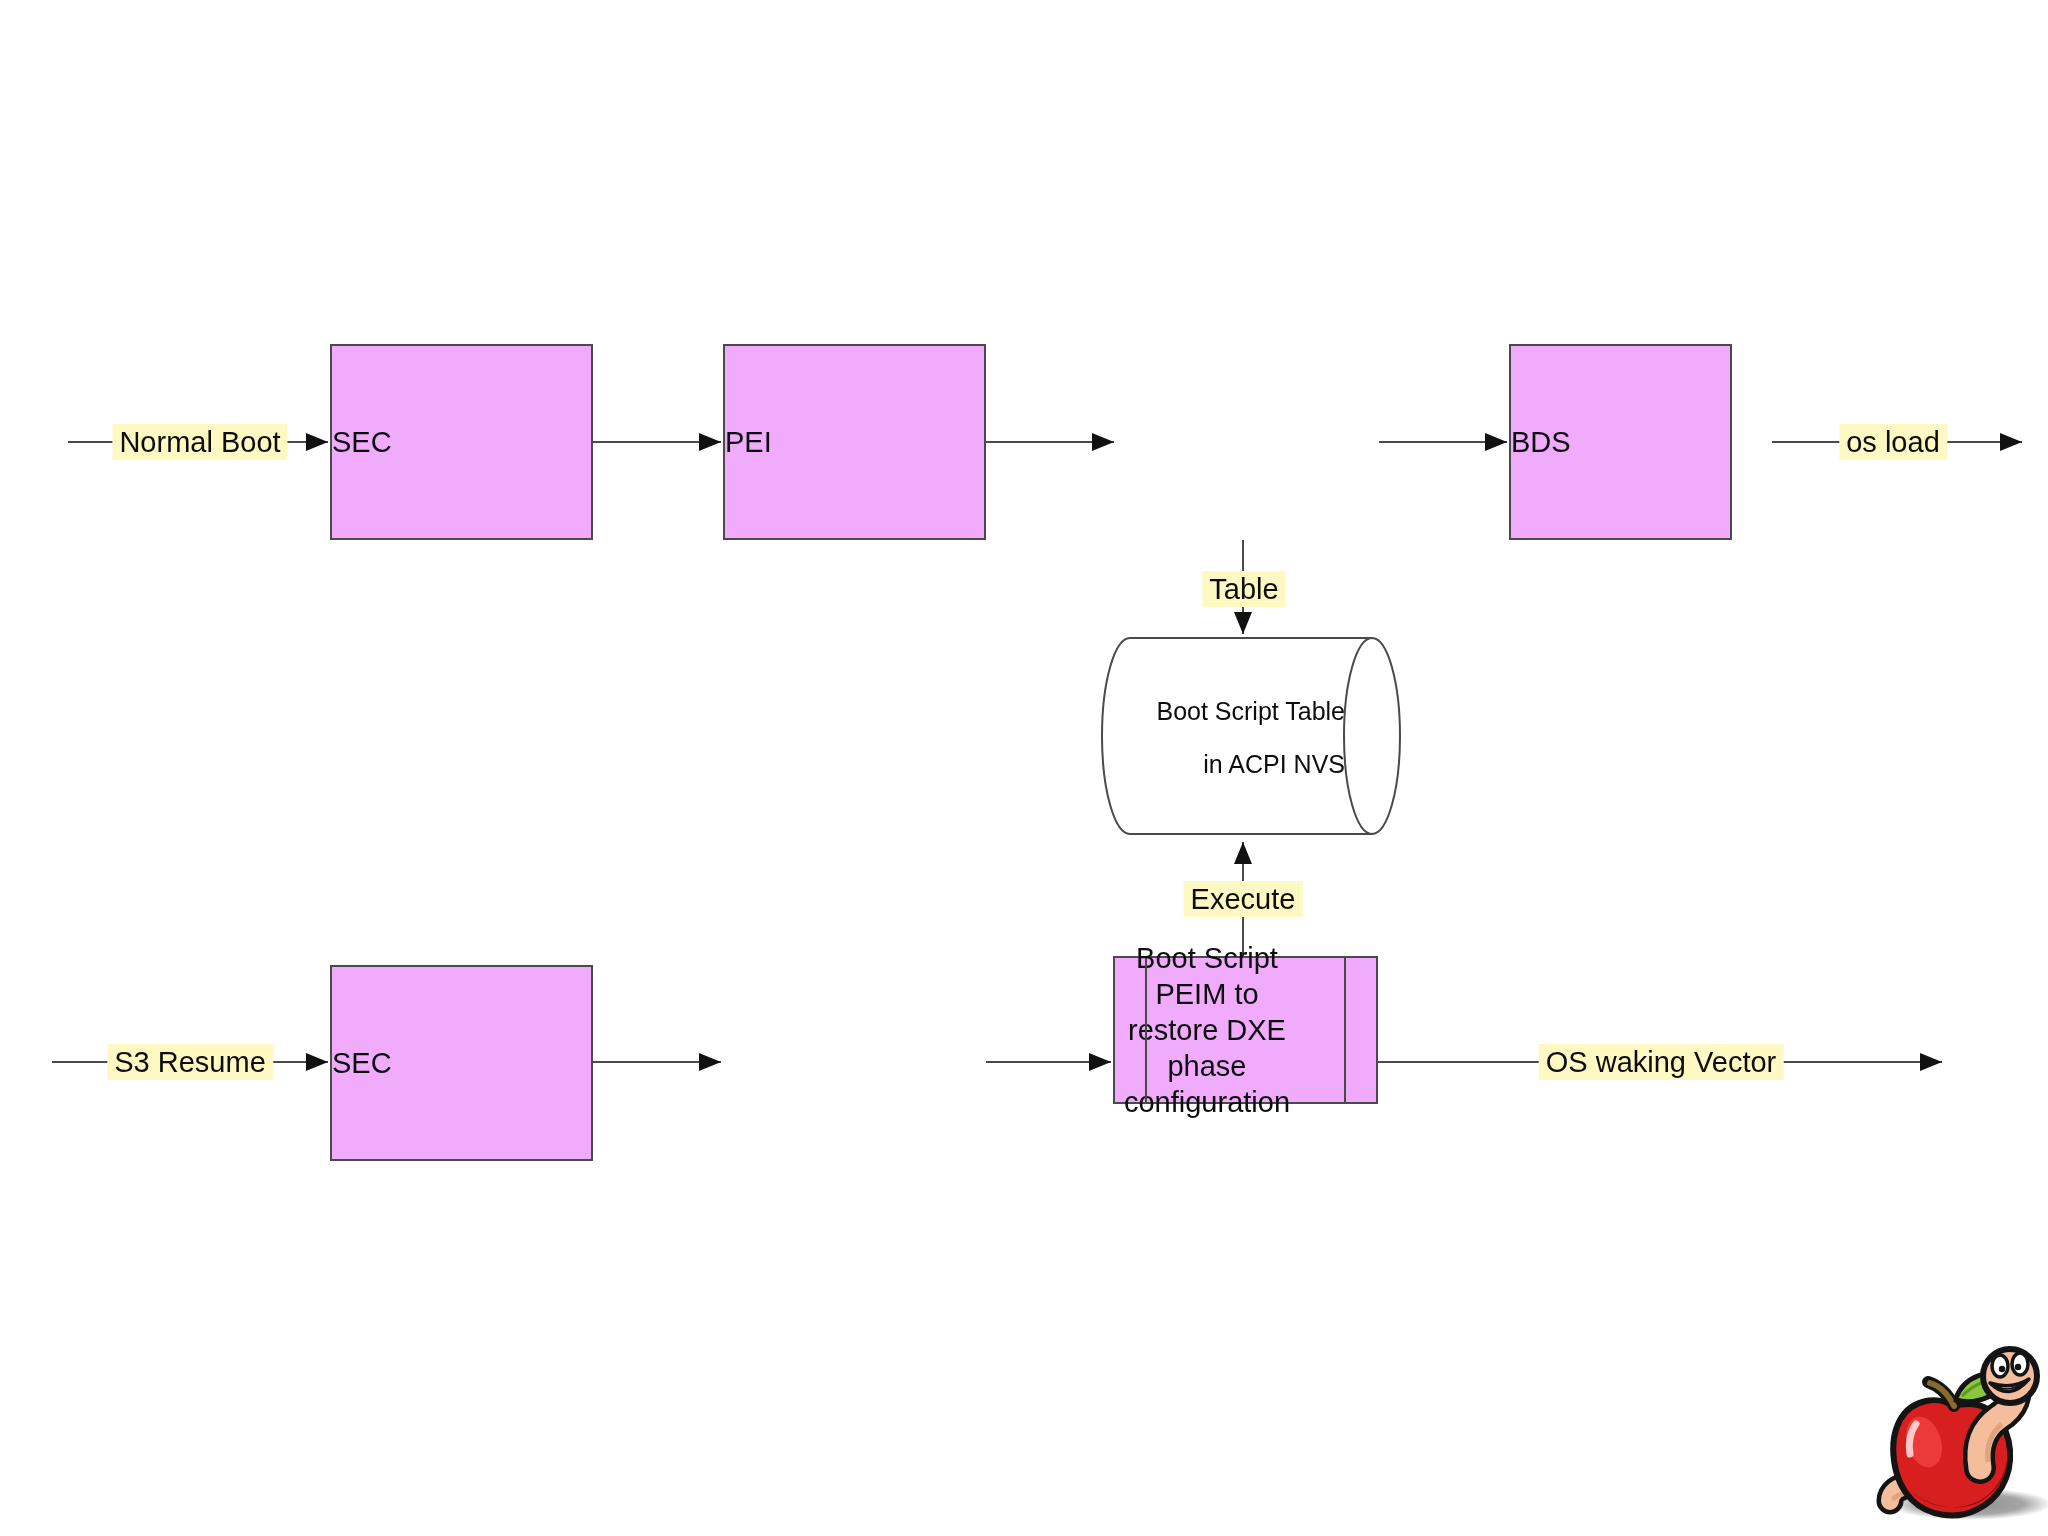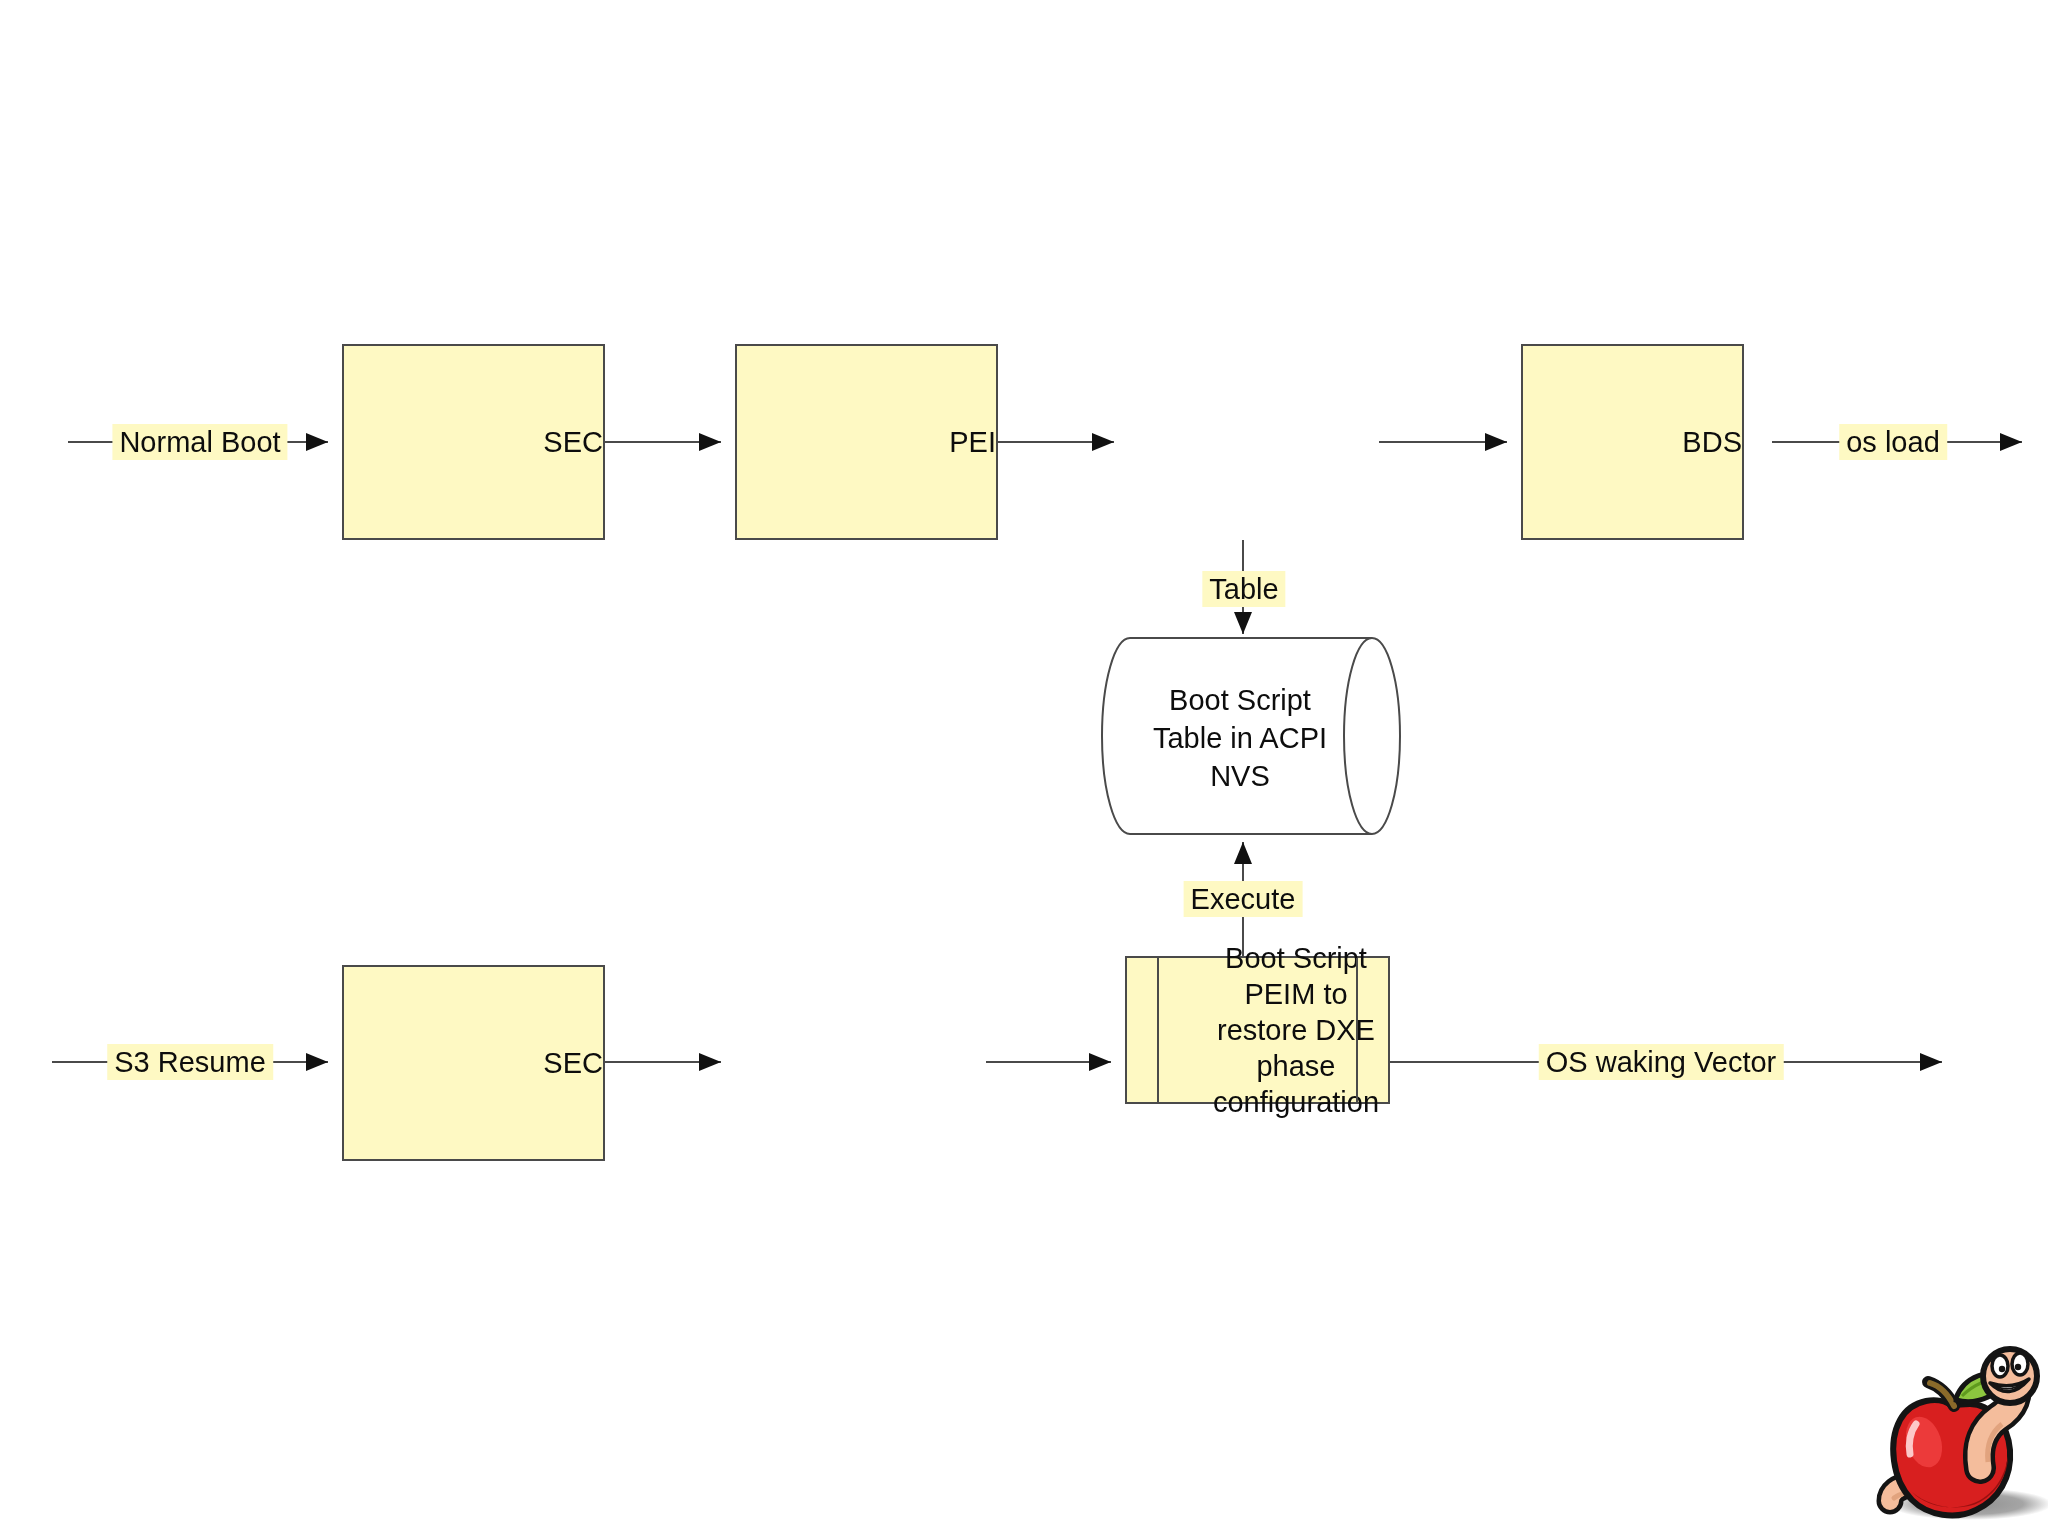--- a/index.html
+++ b/index.html
@@ -10,48 +10,47 @@
     background:#ffffff;
     font-family:"Liberation Sans", sans-serif;
     color:#0d0d0d;
     overflow:hidden;
   }
   #wires{position:absolute;left:0;top:0;width:2048px;height:1536px;}
   .node{
     position:absolute;
     box-sizing:border-box;
     border:2px solid #4a4a4a;
-    background:#fef9c3;
-    display:flex;align-items:center;justify-content:flex-end;
+    background:#f0abfc;
+    display:flex;align-items:center;justify-content:flex-start;
     text-align:center;
     font-size:29px;line-height:36px;
     color:#0d0d0d;
-    margin-left:12px;
   }
   .node .label{display:block;}
   .node.predef .inner-line{
     position:absolute;top:0;bottom:0;width:0;
     border-left:2px solid #4a4a4a;
   }
   .node.predef .inner-line.left{left:30px;}
   .node.predef .inner-line.right{right:30px;}
   .edge-label{
     position:absolute;
     transform:translate(-50%,-50%);
     background:#fef9c3;
     padding:2px 7px;
     font-size:29px;line-height:32px;
     white-space:nowrap;
     text-align:center;
   }
   .cyl-label{
     position:absolute;
     transform:translate(-50%,-50%);
-    font-size:29px;line-height:38px;
-    text-align:center;
+    font-size:25px;line-height:53px;
+    text-align:right;
   }
   .wrapbox{font-size:29px;line-height:36px;}
 </style>
 </head>
 <body>
 
 <div id="canvas">
 
   <svg id="wires" viewBox="0 0 2048 1536">
     <defs>

